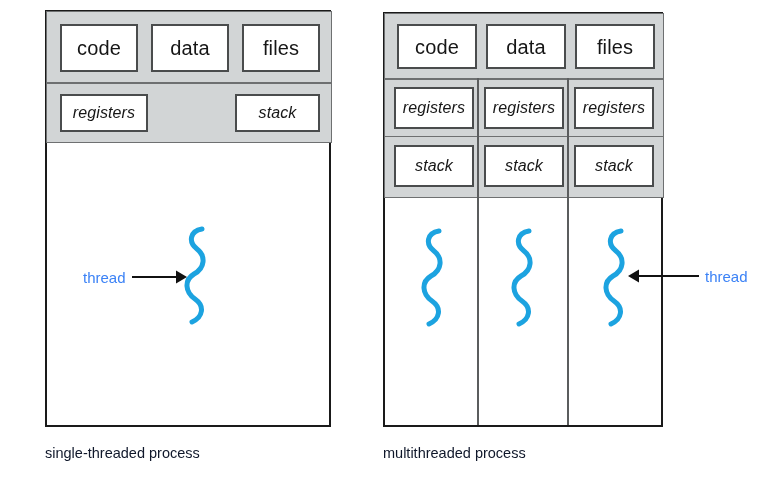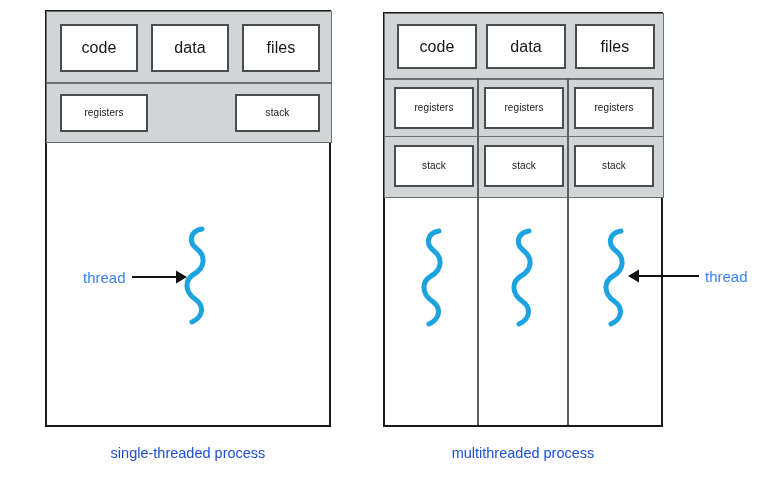--- a/index.html
+++ b/index.html
@@ -49,26 +49,26 @@
   
   .cell {
     position: absolute;
     box-sizing: border-box;
     background: #ffffff;
     border: 2px solid #4a4c4d;
     display: flex;
     align-items: center;
     justify-content: center;
     color: #161616;
-    font-size: 16px;
+    font-size: 20px;
     line-height: 1;
     letter-spacing: 0.1px;
     white-space: nowrap;
   }
-  .cell.small { font-size: 10px; }
+  .cell.small { font-size: 16px; font-style: italic; }
 
   
   .col-sep {
     position: absolute;
     width: 2px;
     background: #5b5d5e;
   }
 
   
   .squiggle {
@@ -86,23 +86,23 @@
     font-size: 15px;
     color: #3b82f6;
     white-space: nowrap;
     line-height: 1;
   }
 
   
   .caption {
     position: absolute;
     font-size: 14.5px;
-    color: #1d4ed8;
+    color: #0f172a;
     white-space: nowrap;
-    text-align: center;
+    text-align: left;
     line-height: 1;
   }
 </style>
 </head>
 <body>
 
 <div id="stage">
 
   <div class="process" id="single-process">
 

